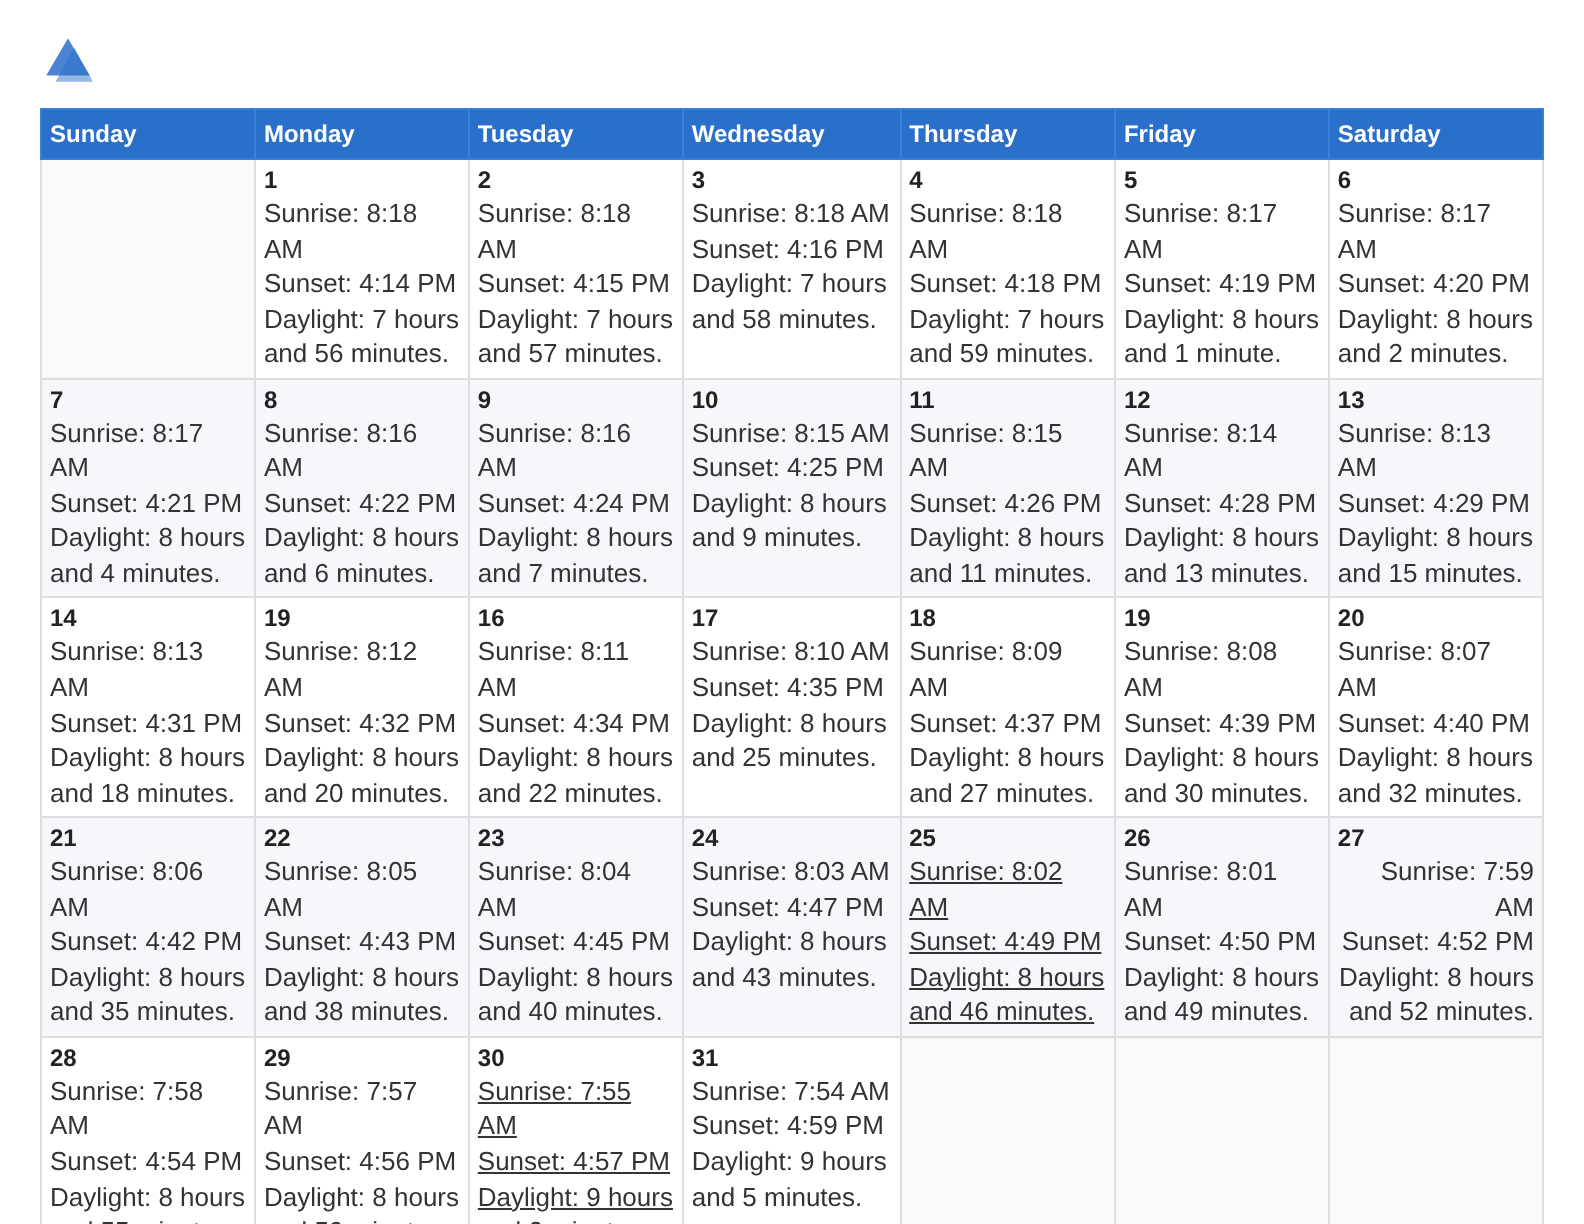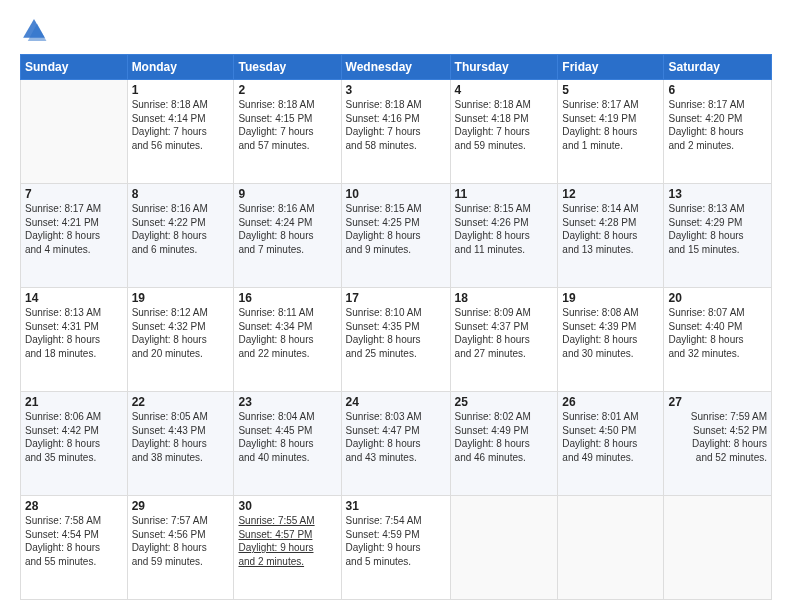--- a/index.html
+++ b/index.html
@@ -85,21 +85,21 @@
     .calendar-table tr:nth-child(even) td {
       background: #f5f7fb;
     }
     .day-num {
       font-size: 12px;
       font-weight: bold;
       color: #222;
       margin-bottom: 1px;
     }
     .day-info {
-      font-size: 10px;
+      font-size: 13px;
       color: #333;
       line-height: 1.35;
     }
     .empty-cell {
       background: #f9f9f9 !important;
     }
   </style>
 </head>
 <body>
 
@@ -305,21 +305,21 @@
           </td>
           <td>
             <div class="day-num">24</div>
             <div class="day-info" style="white-space: pre-line;">Sunrise: 8:03 AM
 Sunset: 4:47 PM
 Daylight: 8 hours
 and 43 minutes.</div>
           </td>
           <td>
             <div class="day-num">25</div>
-            <div class="day-info" style="white-space: pre-line;">Sunrise: 8:02 AM
+            <div class="day-info" style="white-space: pre-line; text-decoration: underline;">Sunrise: 8:02 AM
 Sunset: 4:49 PM
 Daylight: 8 hours
 and 46 minutes.</div>
           </td>
           <td>
             <div class="day-num">26</div>
             <div class="day-info" style="white-space: pre-line;">Sunrise: 8:01 AM
 Sunset: 4:50 PM
 Daylight: 8 hours
 and 49 minutes.</div>

